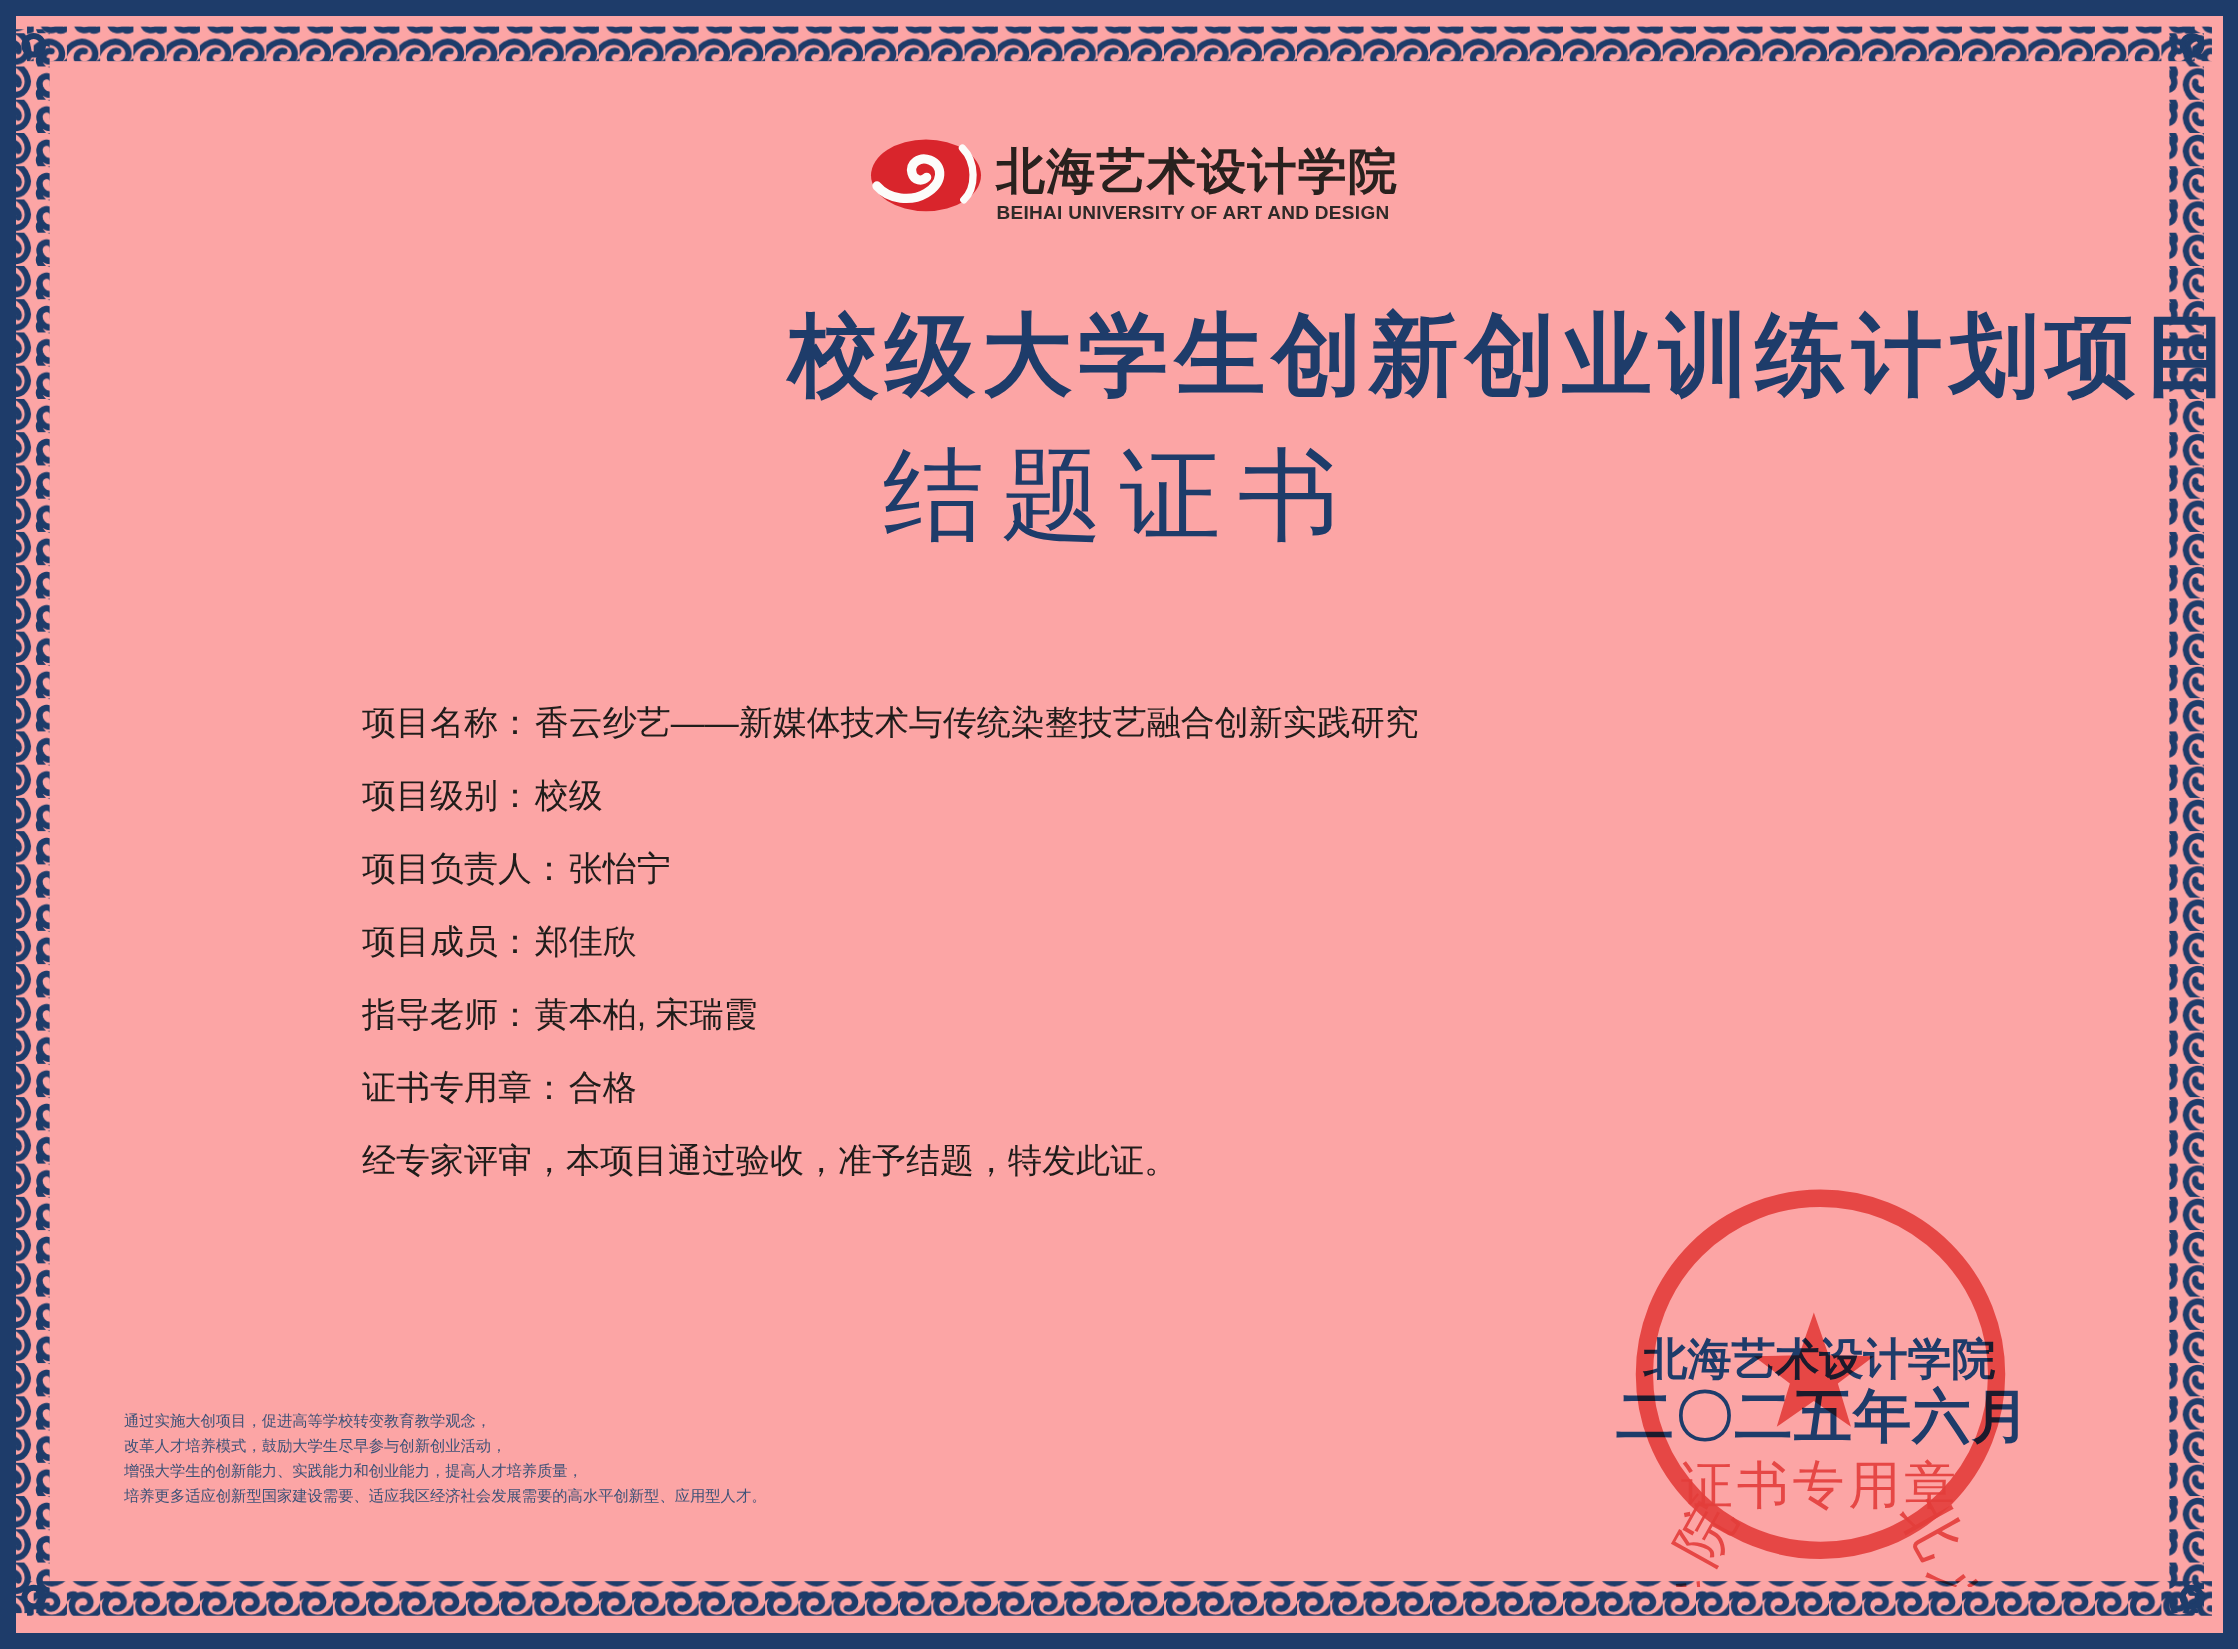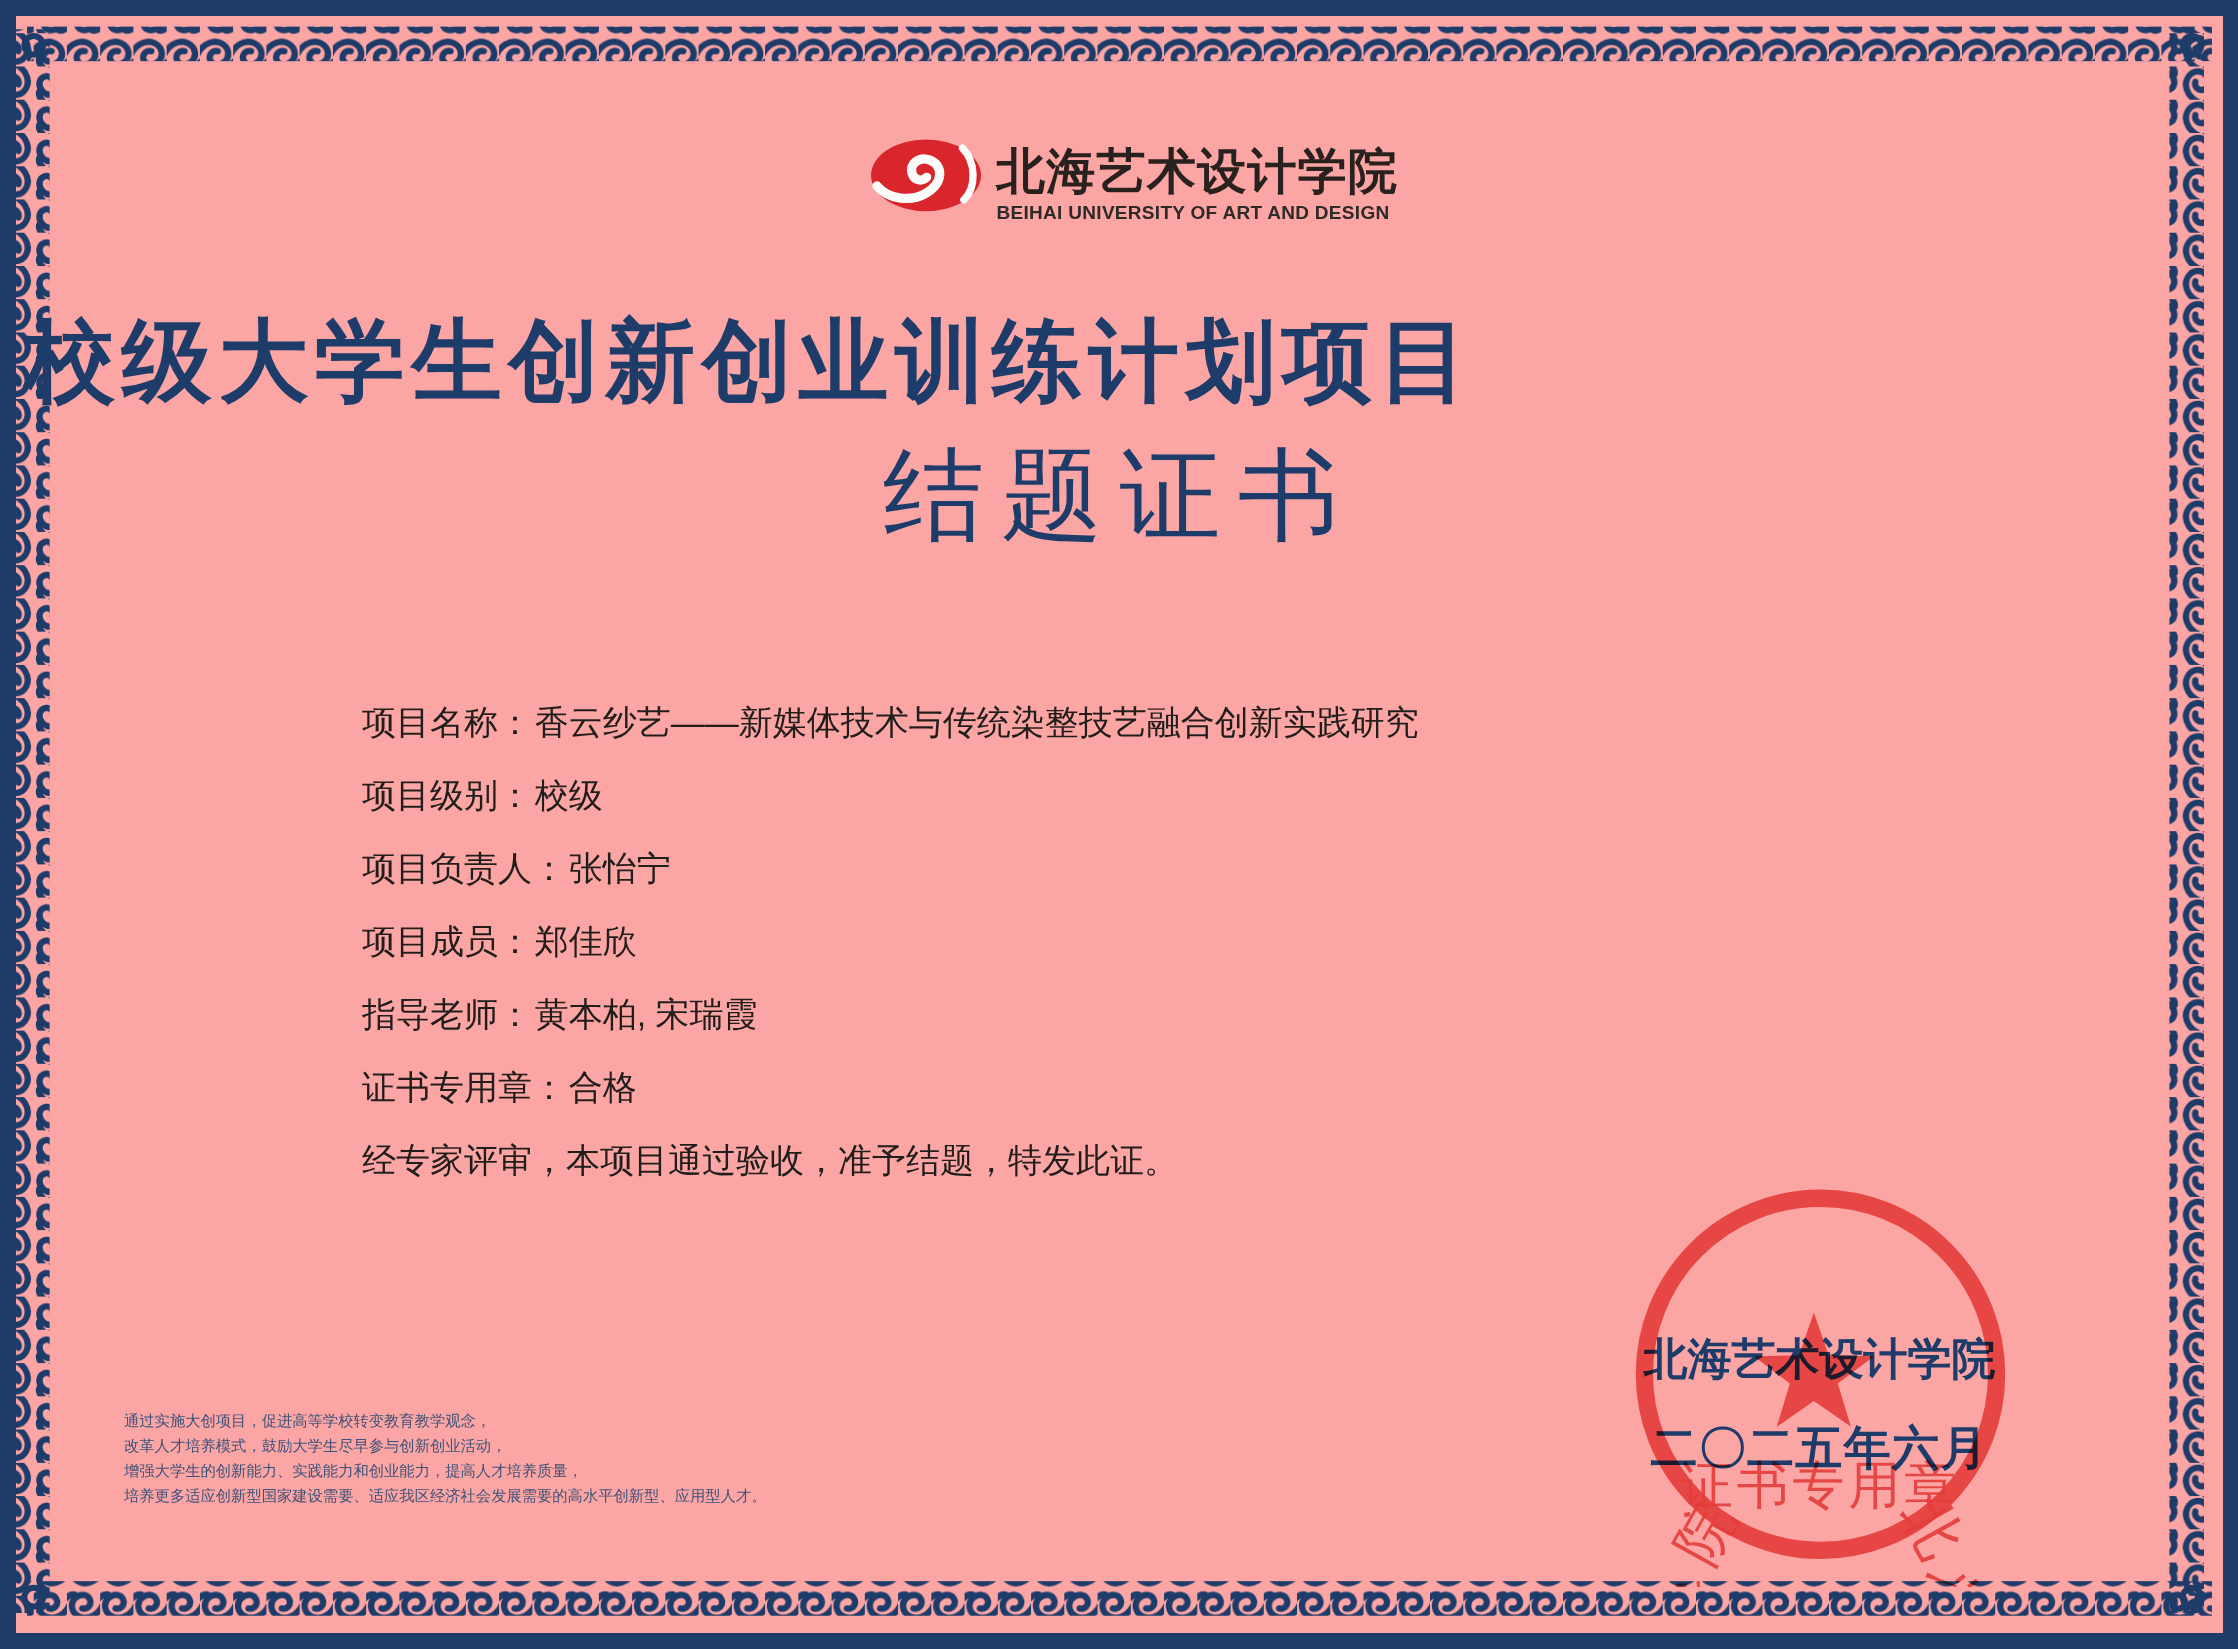--- a/index.html
+++ b/index.html
@@ -28,22 +28,22 @@
   }
   .logo-en{
     position:absolute;left:996px;top:202px;width:394px;
     font-size:19px;font-weight:bold;letter-spacing:0.3px;
     color:#2e2a28;text-align:center;white-space:nowrap;
   }
 
   
   .title-main{
     position:absolute;left:0;right:0;top:315px;
-    text-align:left;white-space:nowrap;
-    font-family:Liberation Serif, serif;
+    text-align:right;white-space:nowrap;
+    font-family:Liberation Mono, monospace;
     font-weight:bold;font-size:90px;line-height:1.05;
     letter-spacing:6.7px;color:#1e3c6a;margin-left:25px;
   }
   .title-sub{
     position:absolute;left:0;right:0;top:443px;
     text-align:center;white-space:nowrap;
     font-family:"Liberation Serif","DejaVu Serif",serif;
     font-weight:normal;font-size:101px;line-height:1.05;
     letter-spacing:17.3px;color:#1e3c6a;
   }
@@ -65,21 +65,21 @@
   }
 
   
   .sign{
     position:absolute;left:1616px;top:1338px;width:407px;
     text-align:center;color:#1e3c6a;white-space:nowrap;
     font-family:"Liberation Serif","DejaVu Serif",serif;
     font-weight:600;
   }
   .sign-issuer{font-size:44px;line-height:44px;}
-  .sign-date{font-size:47px;line-height:45px;margin-top:44px;letter-spacing:1.3px;}
+  .sign-date{font-size:58px;line-height:45px;margin-top:12px;letter-spacing:1.3px;}
 
   
   .stamp{
     position:absolute;left:1621px;top:1175px;width:399px;height:412px;
     mix-blend-mode:multiply;opacity:0.92;
   }
   .stamp text{font-family:"Liberation Serif","DejaVu Serif",serif;}
 </style>
 </head>
 <body>

